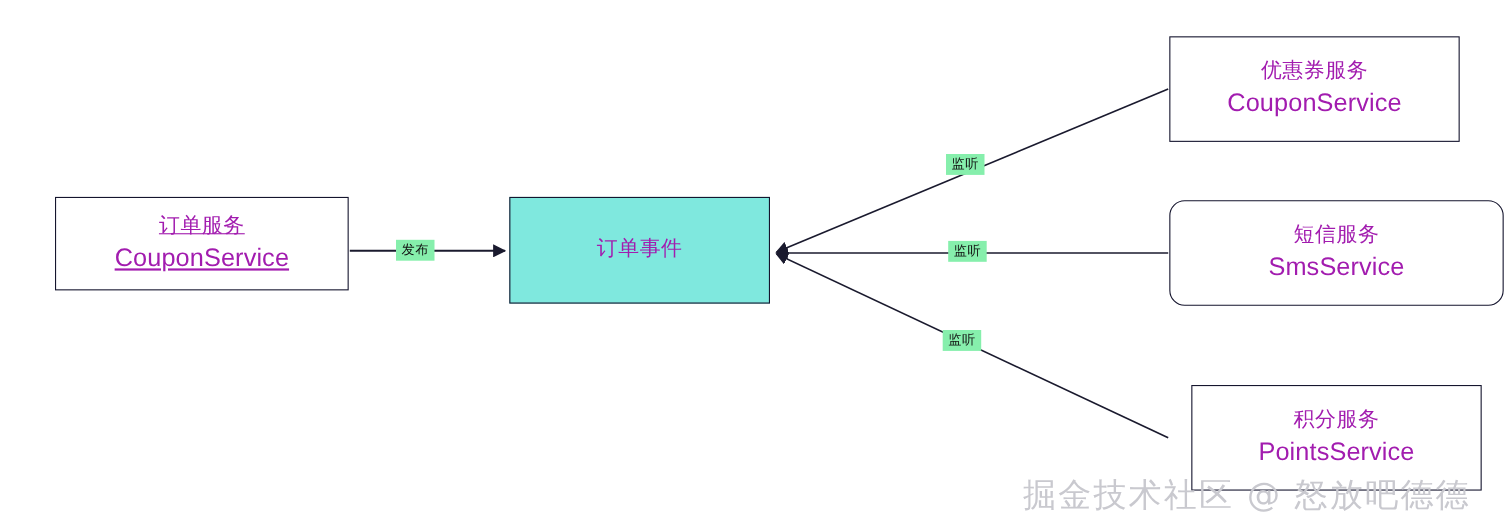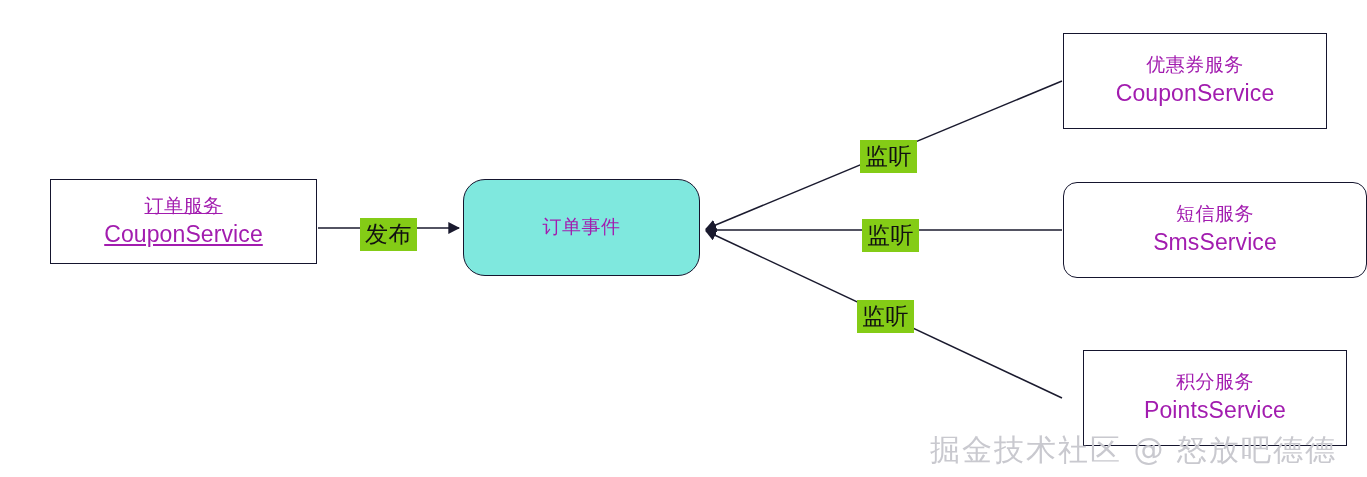--- a/index.html
+++ b/index.html
@@ -44,30 +44,30 @@
     letter-spacing: 0.5px;
   }
   .node .node-en {
     font-size: 23px;
     letter-spacing: 0.1px;
   }
   .node.event-node {
     background: #7FE8DE;
   }
   #node-order-service  { left: 50px;   top: 179px; width: 267px; height: 85px; text-decoration: underline; }
-  #node-order-event    { left: 463px;  top: 179px; width: 237px; height: 97px; border-radius: 22px; }
+  #node-order-event    { left: 463px;  top: 179px; width: 237px; height: 97px; }
   #node-coupon-service { left: 1063px; top: 33px;  width: 264px; height: 96px; }
   #node-sms-service    { left: 1063px; top: 182px; width: 304px; height: 96px; border-radius: 14px; }
   #node-points-service { left: 1063px; top: 350px; width: 264px; height: 96px; margin-left: 20px; }
 
   .edge-label {
     position: absolute;
-    font-size: 23px;
+    font-size: 12px;
     color: #111111;
-    background: #84cc16;
+    background: #86efac;
     padding: 1px 5px;
     white-space: nowrap;
     letter-spacing: 0.5px;
   }
   #label-publish   { left: 360px; top: 218px; }
   #label-listen-1  { left: 860px; top: 140px; }
   #label-listen-2  { left: 862px; top: 219px; }
   #label-listen-3  { left: 857px; top: 300px; }
 
   #watermark {

